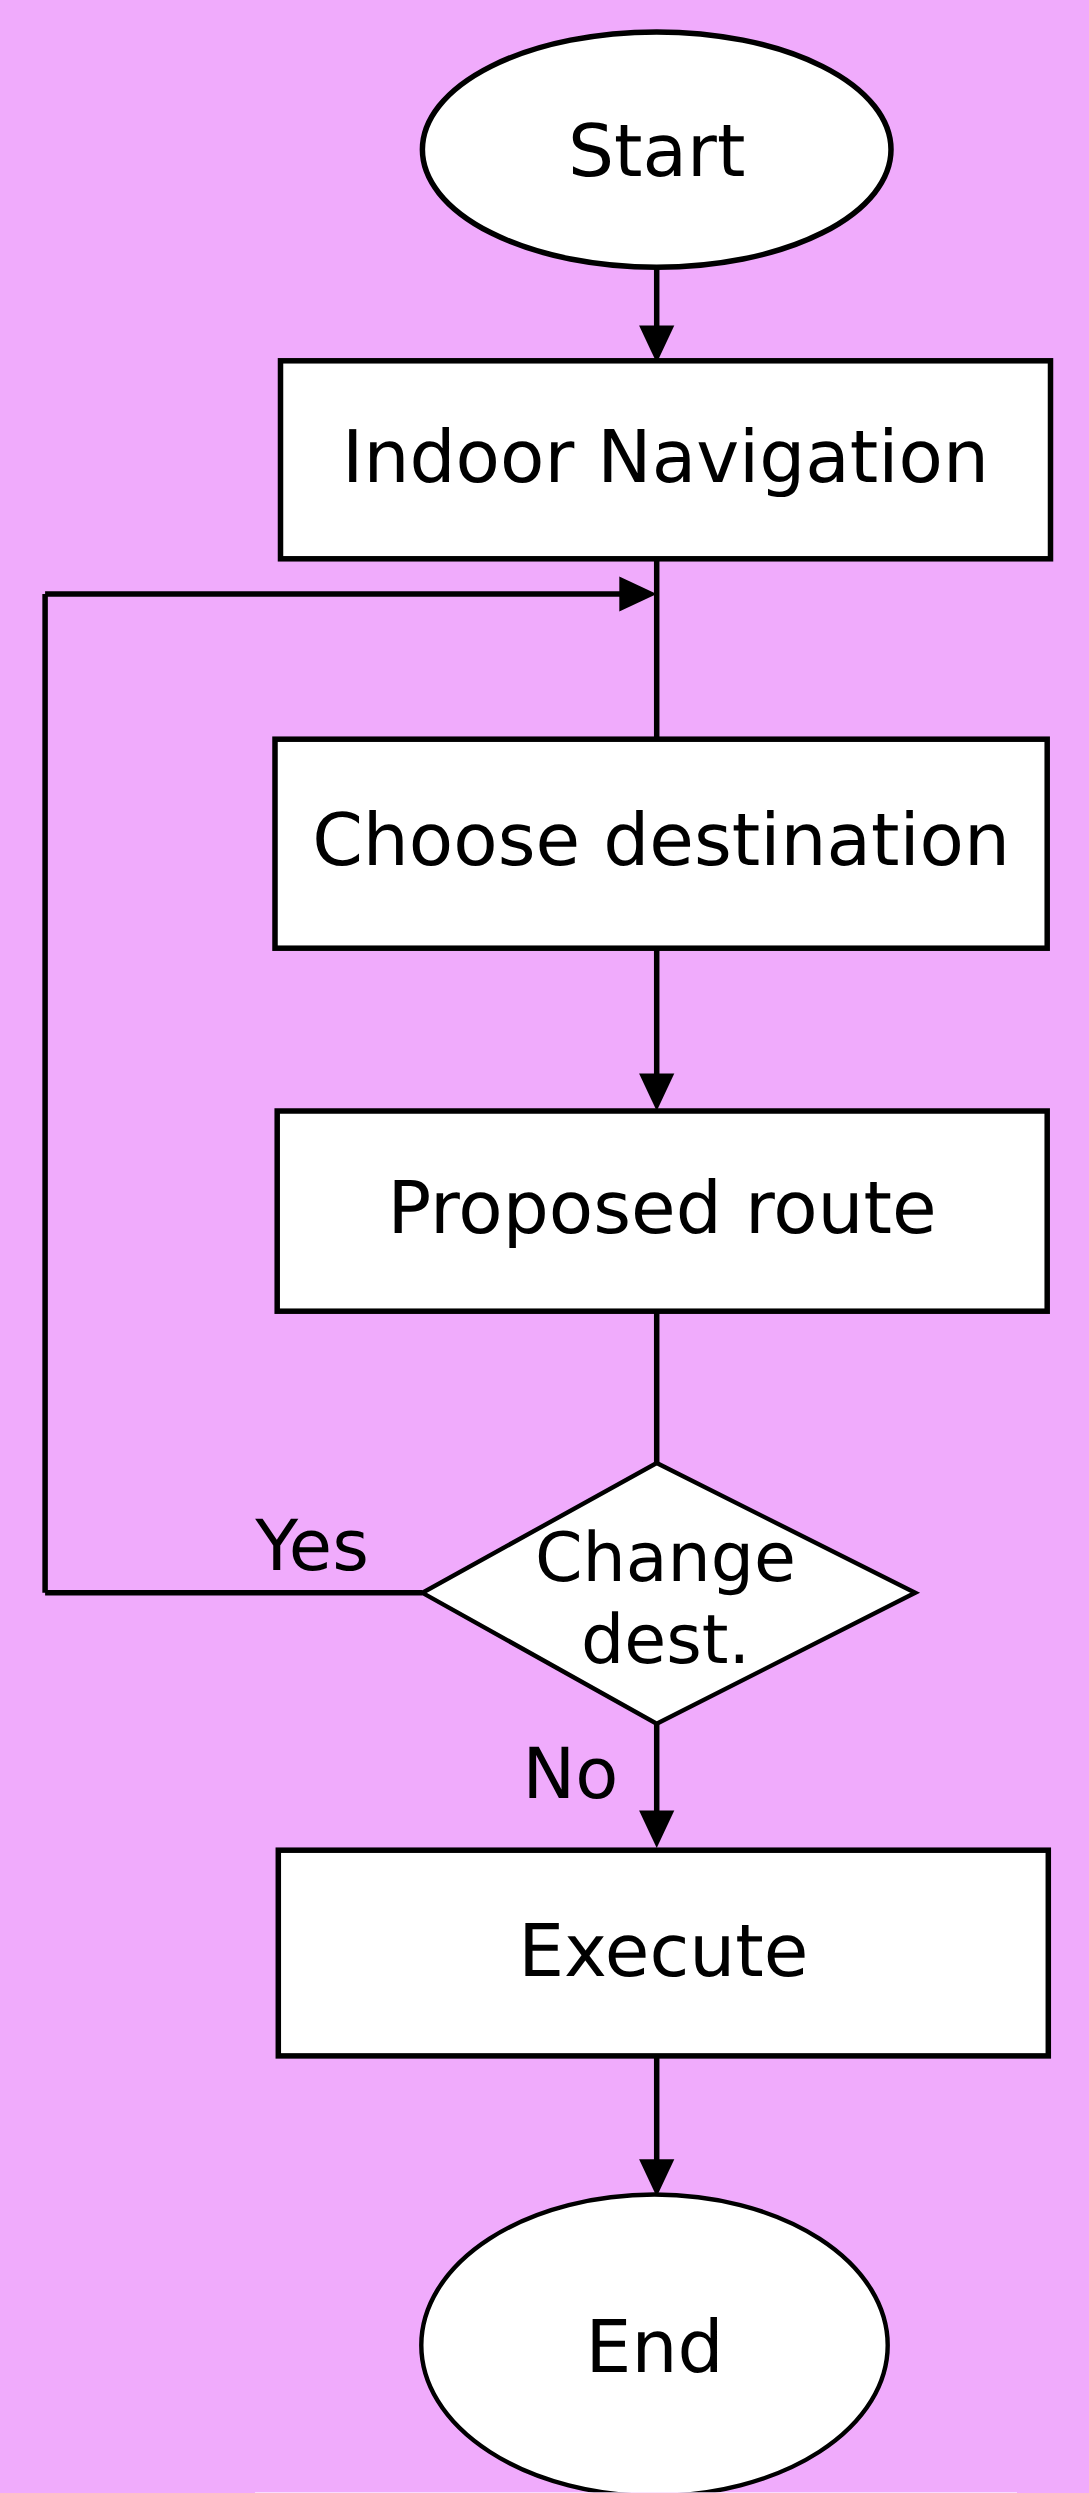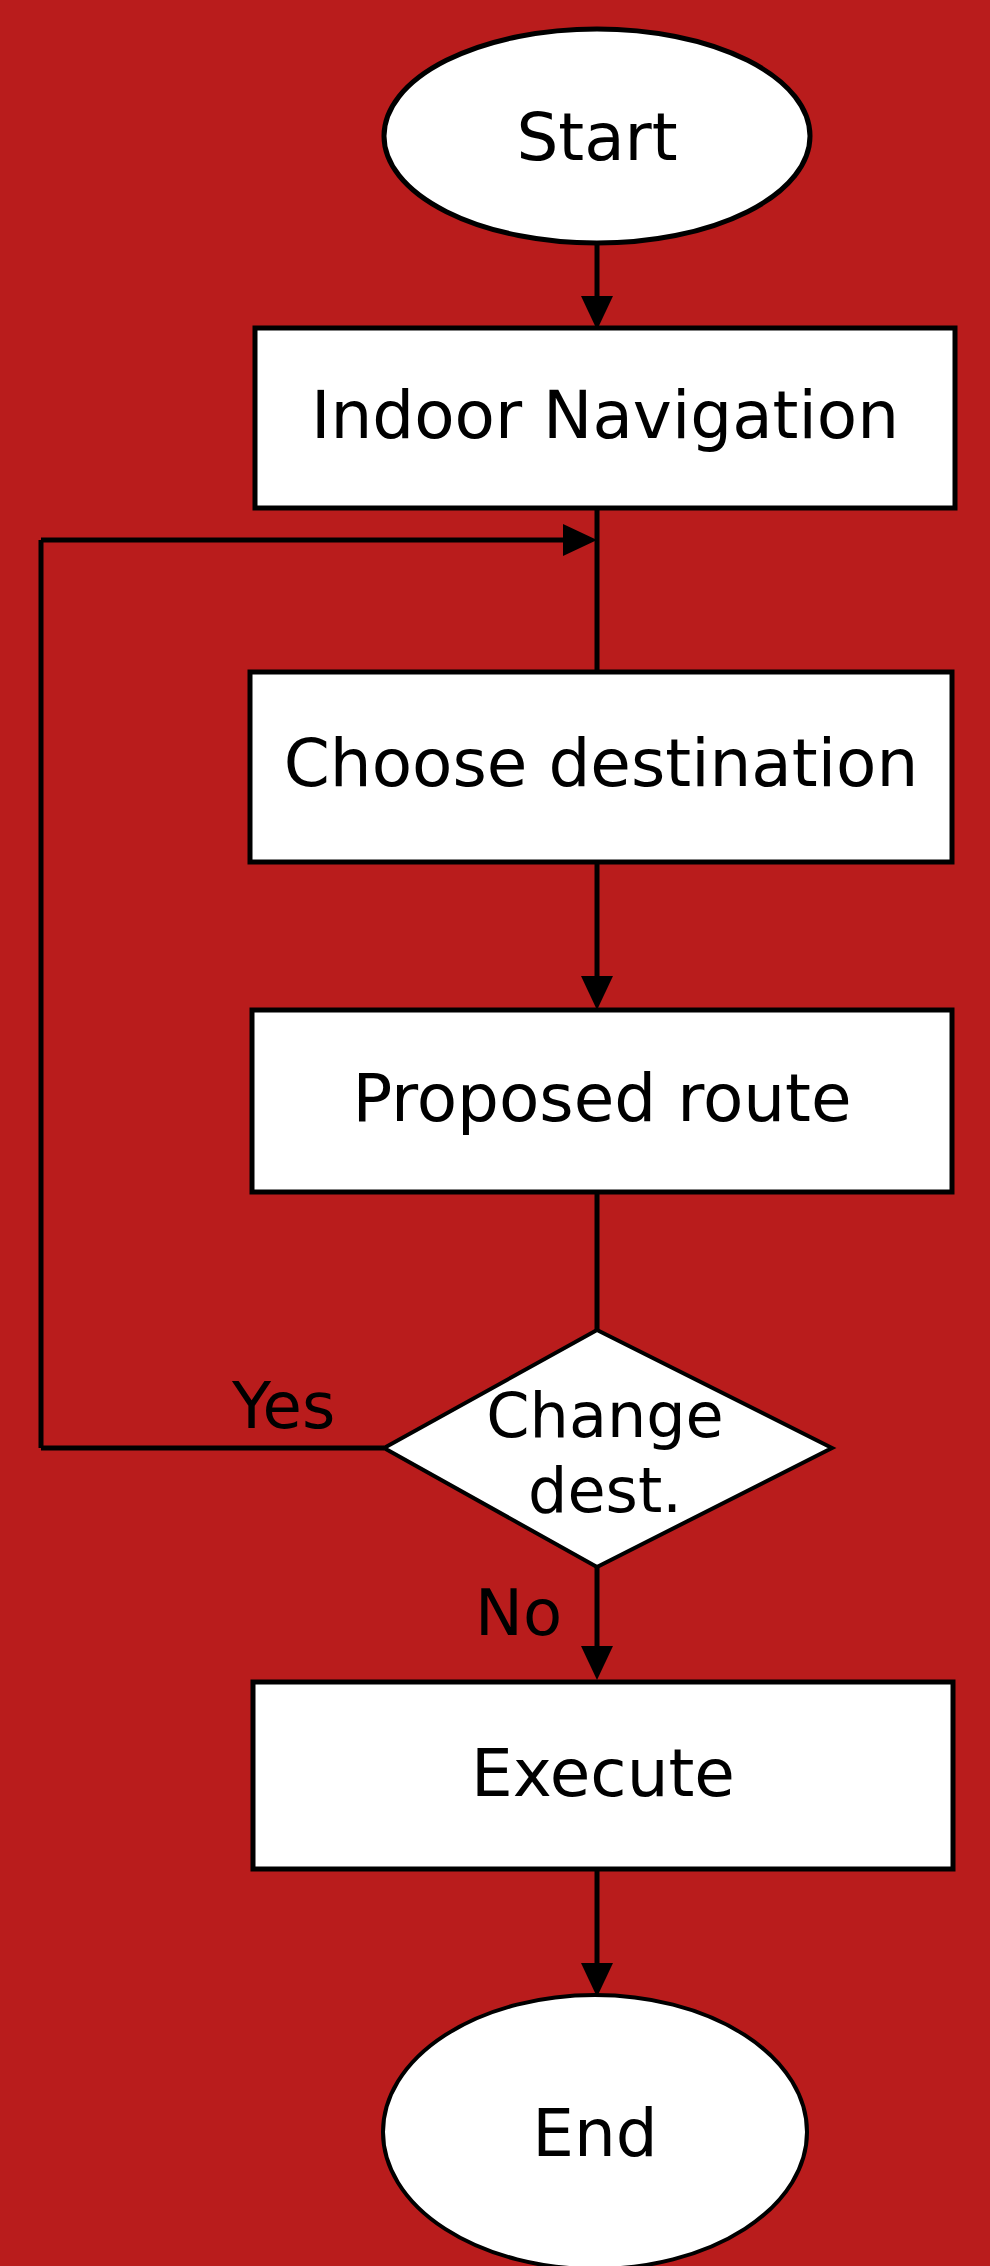--- a/index.html
+++ b/index.html
@@ -8,21 +8,21 @@
     padding: 0;
     background: #ffffff;
   }
   body {
     font-family: "DejaVu Sans", sans-serif;
   }
   #canvas {
     position: relative;
     width: 990px;
     height: 2266px;
-    background: #b91c1c;
+    background: #f0abfc;
     overflow: hidden;
   }
   #flow-svg {
     position: absolute;
     top: 0;
     left: 0;
     width: 990px;
     height: 2266px;
     display: block;
   }

